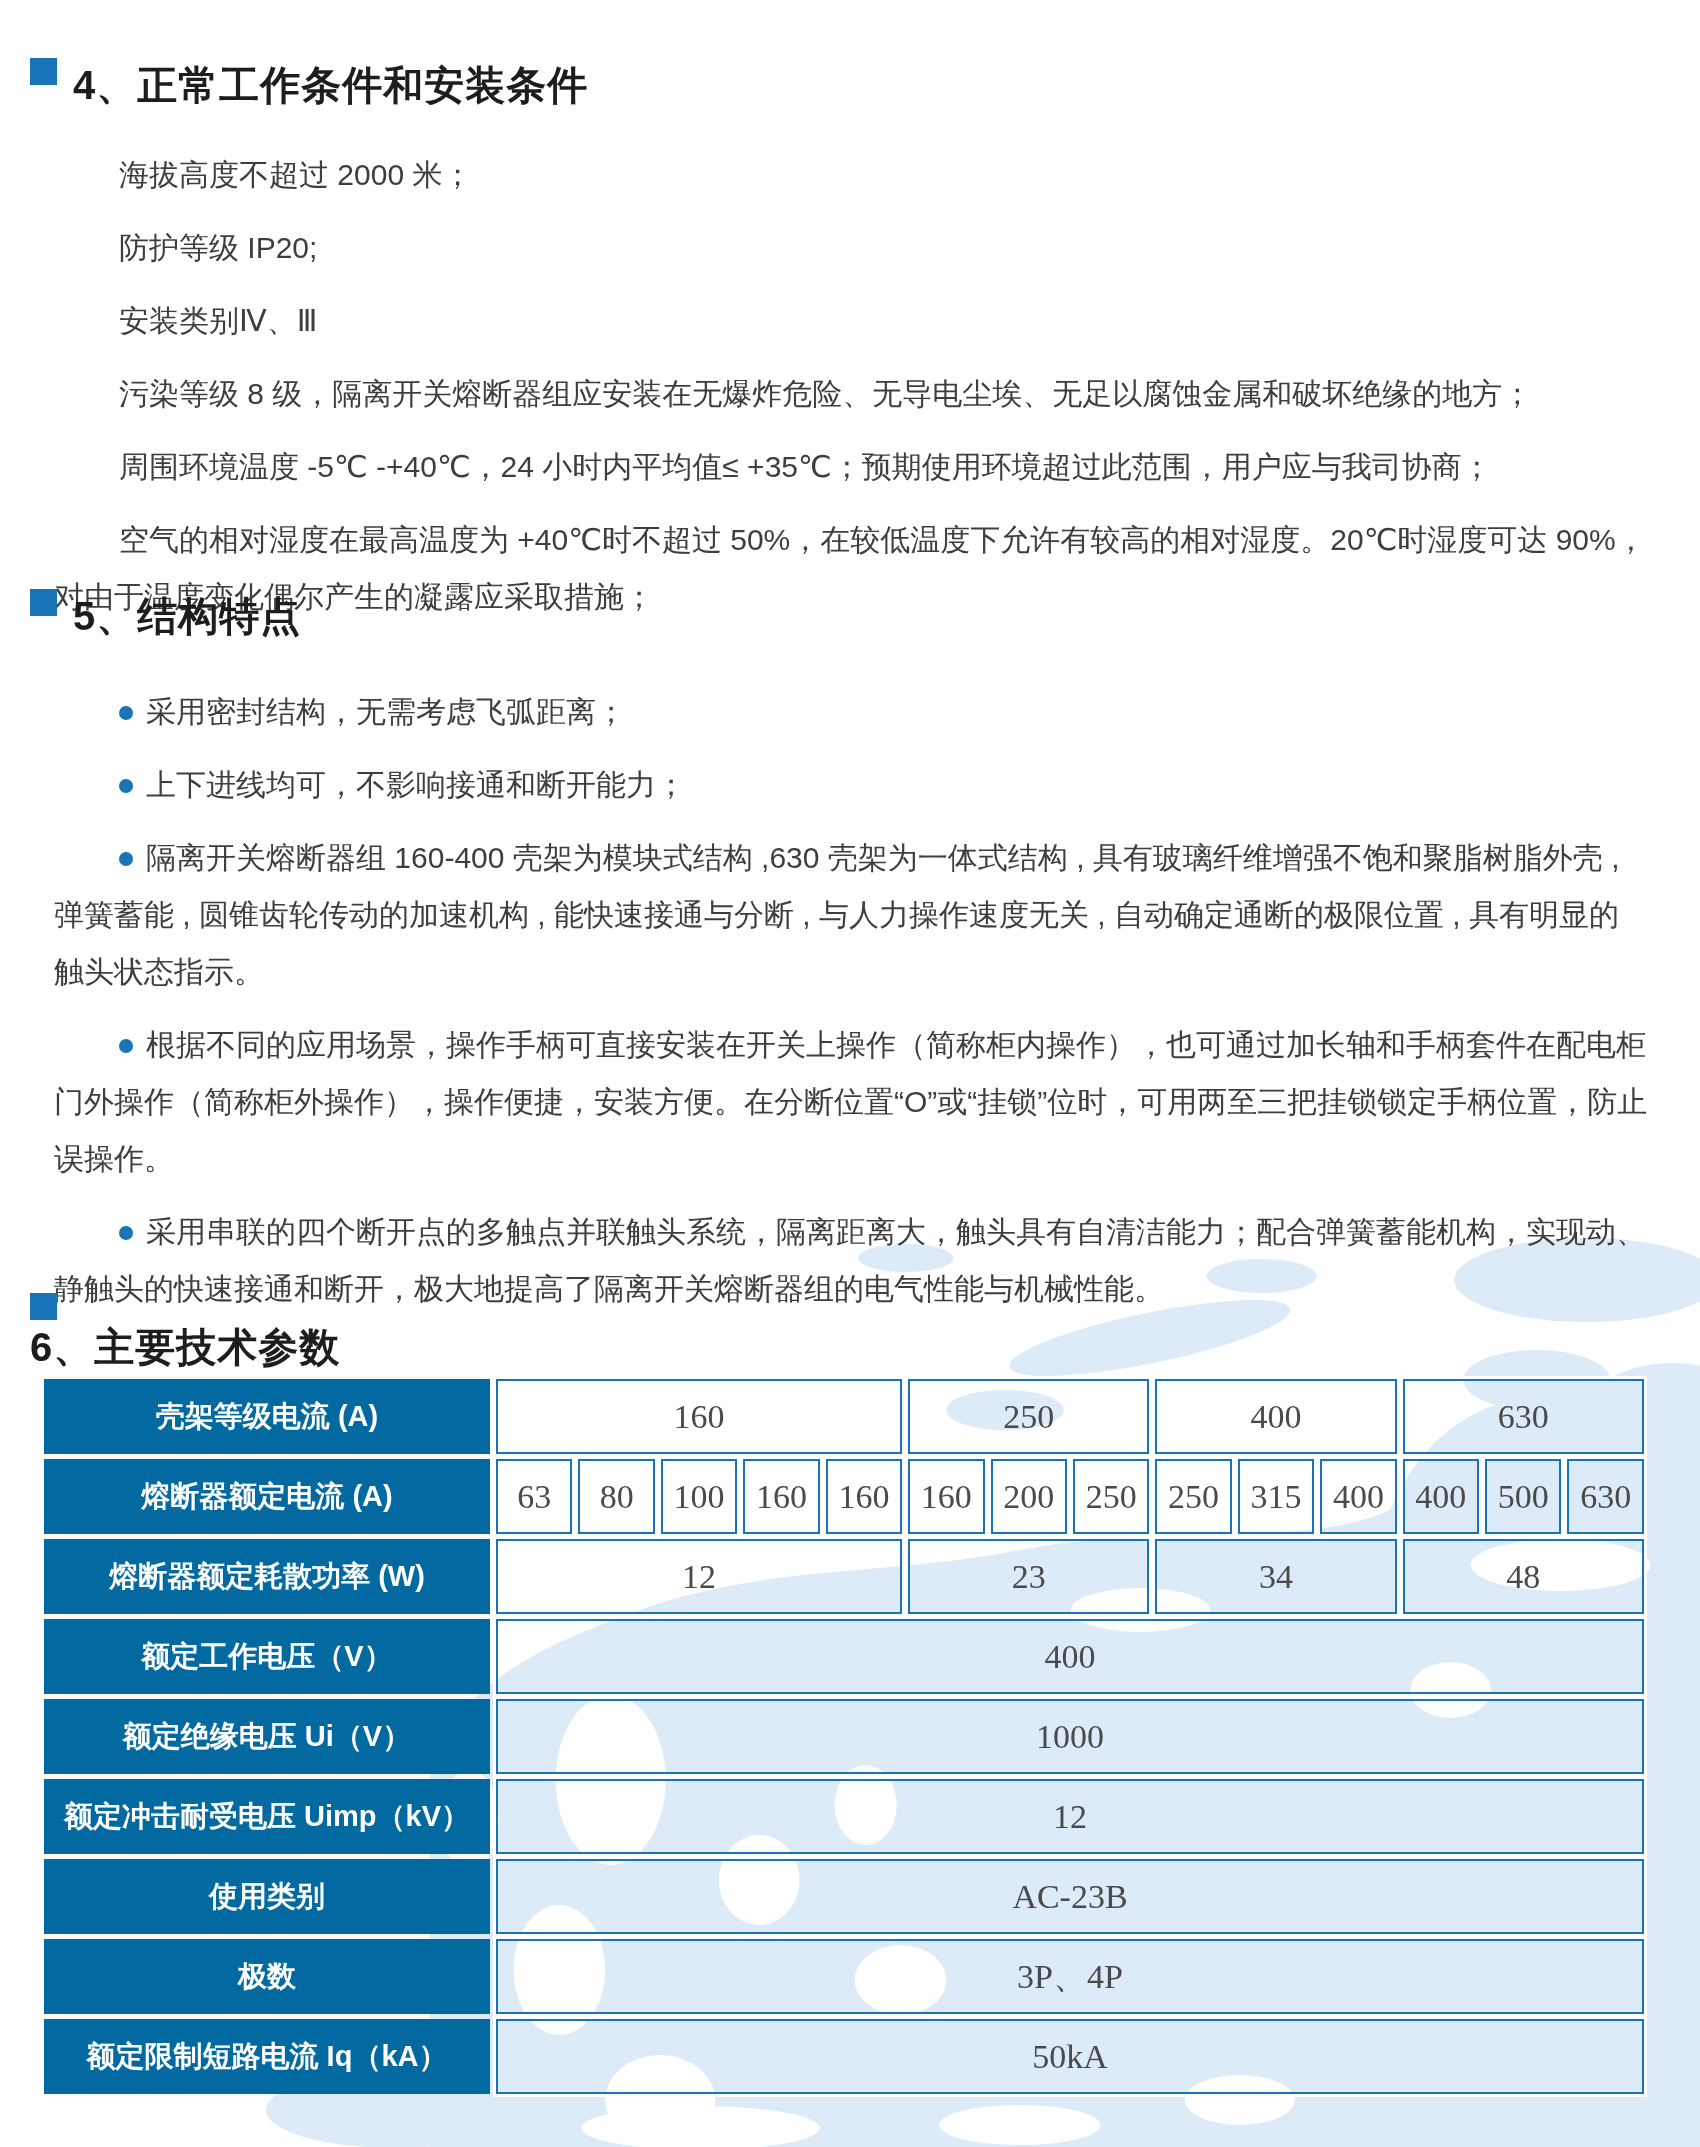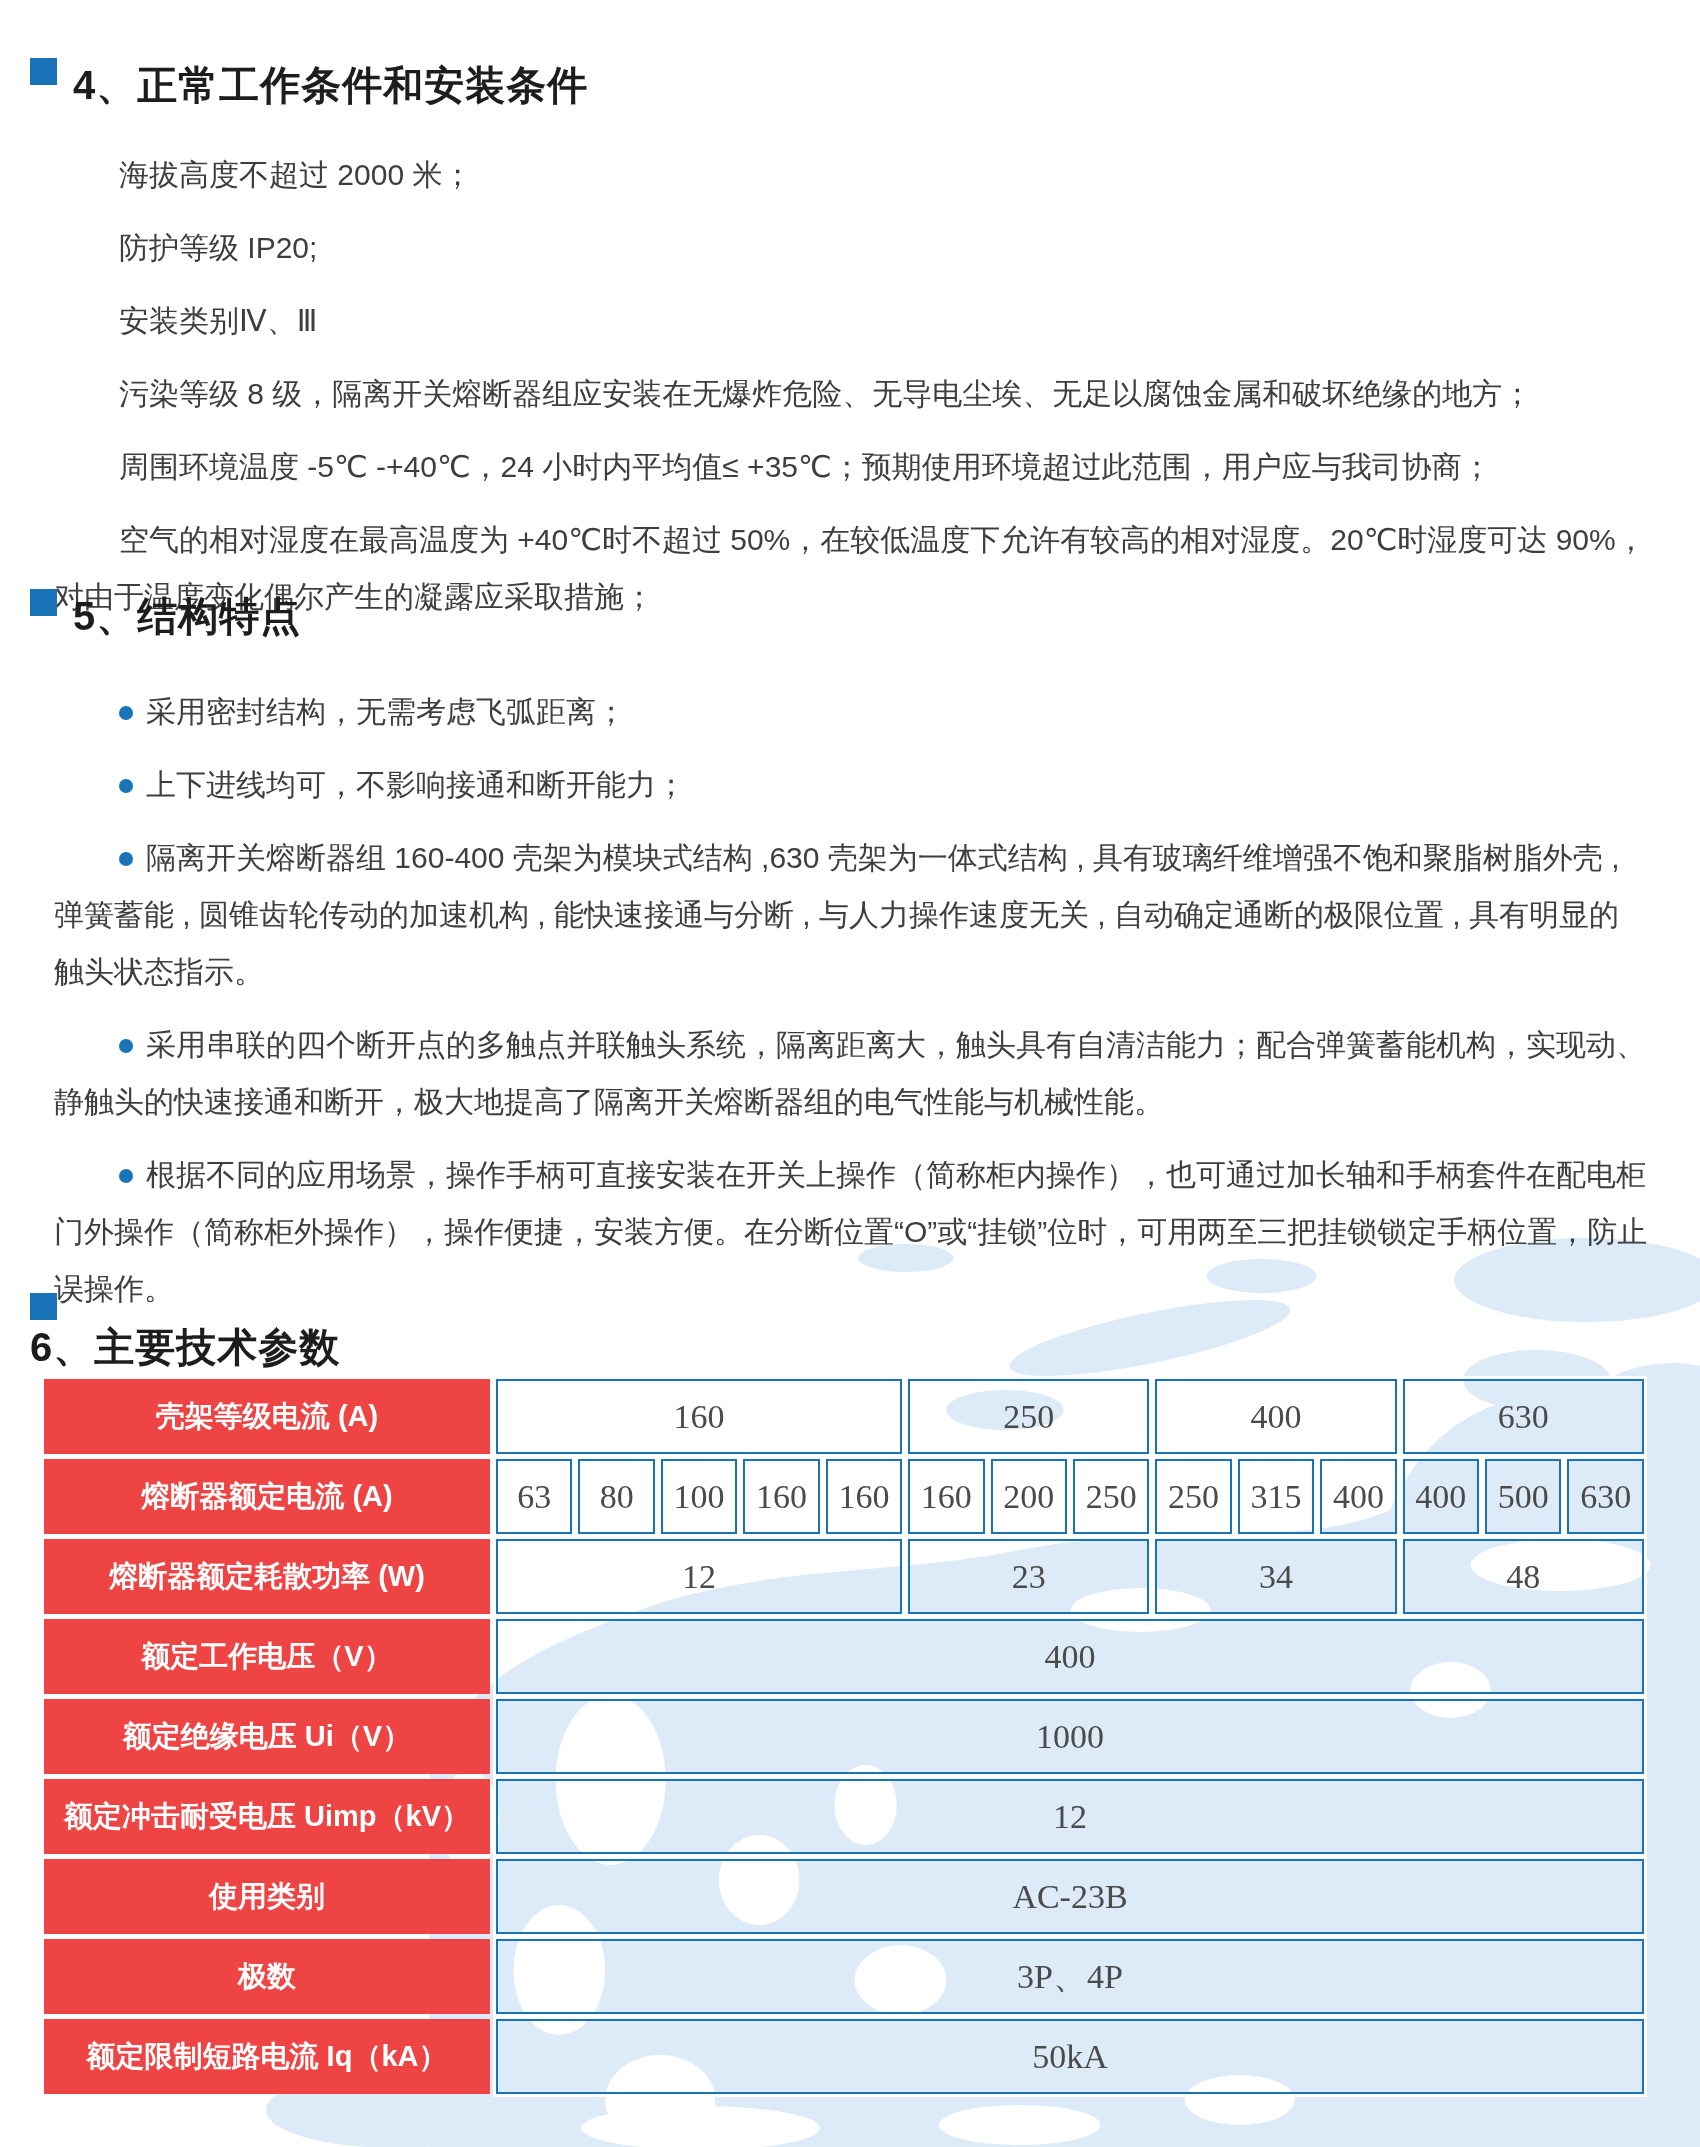--- a/index.html
+++ b/index.html
@@ -44,21 +44,21 @@
     position:absolute;left:38px;top:1374px;z-index:2;
     border-collapse:separate;border-spacing:6px 5px;
     table-layout:fixed;width:1612px;
   }
   #tech-table td{
     height:75px;box-sizing:border-box;
     text-align:center;vertical-align:middle;
     overflow:hidden;
   }
   #tech-table td.lbl{
-    background:#ef4444;color:#ffffff;
+    background:#0369a1;color:#ffffff;
     font-weight:bold;font-size:29px;white-space:nowrap;
     padding:0 4px;
   }
   #tech-table td.val{
     border:2px solid #1973b7;
     box-shadow:0 0 0 3px #ffffff;
     background:transparent;
     font-family:"Liberation Serif","DejaVu Serif",serif;
     font-size:34px;color:#4a4a4a;margin-left:28px;
   }
@@ -116,22 +116,22 @@
   </div>
 
   <div id="h5" class="heading">
     <span class="sq"></span>
     <span>5、结构特点</span>
   </div>
   <div id="sec5-bullets" class="textblock">
     <p class="bullet"><span class="dot"></span><span>采用密封结构，无需考虑飞弧距离；</span></p>
     <p class="bullet"><span class="dot"></span><span>上下进线均可，不影响接通和断开能力；</span></p>
     <p class="bullet"><span class="dot"></span><span>隔离开关熔断器组 160-400 壳架为模块式结构 ,630 壳架为一体式结构 , 具有玻璃纤维增强不饱和聚脂树脂外壳 , 弹簧蓄能 , 圆锥齿轮传动的加速机构 , 能快速接通与分断 , 与人力操作速度无关 , 自动确定通断的极限位置 , 具有明显的触头状态指示。</span></p>
+    <p class="bullet"><span class="dot"></span><span>根据不同的应用场景，操作手柄可直接安装在开关上操作（简称柜内操作），也可通过加长轴和手柄套件在配电柜门外操作（简称柜外操作），操作便捷，安装方便。在分断位置“O”或“挂锁”位时，可用两至三把挂锁锁定手柄位置，防止误操作。</span></p>
     <p class="bullet"><span class="dot"></span><span>采用串联的四个断开点的多触点并联触头系统，隔离距离大，触头具有自清洁能力；配合弹簧蓄能机构，实现动、静触头的快速接通和断开，极大地提高了隔离开关熔断器组的电气性能与机械性能。</span></p>
-    <p class="bullet"><span class="dot"></span><span>根据不同的应用场景，操作手柄可直接安装在开关上操作（简称柜内操作），也可通过加长轴和手柄套件在配电柜门外操作（简称柜外操作），操作便捷，安装方便。在分断位置“O”或“挂锁”位时，可用两至三把挂锁锁定手柄位置，防止误操作。</span></p>
   </div>
 
   <div id="h6" class="heading">
     <span class="sq"></span>
     <span>6、主要技术参数</span>
   </div>
 
   <table id="tech-table">
     <colgroup>
       <col style="width:446px">

